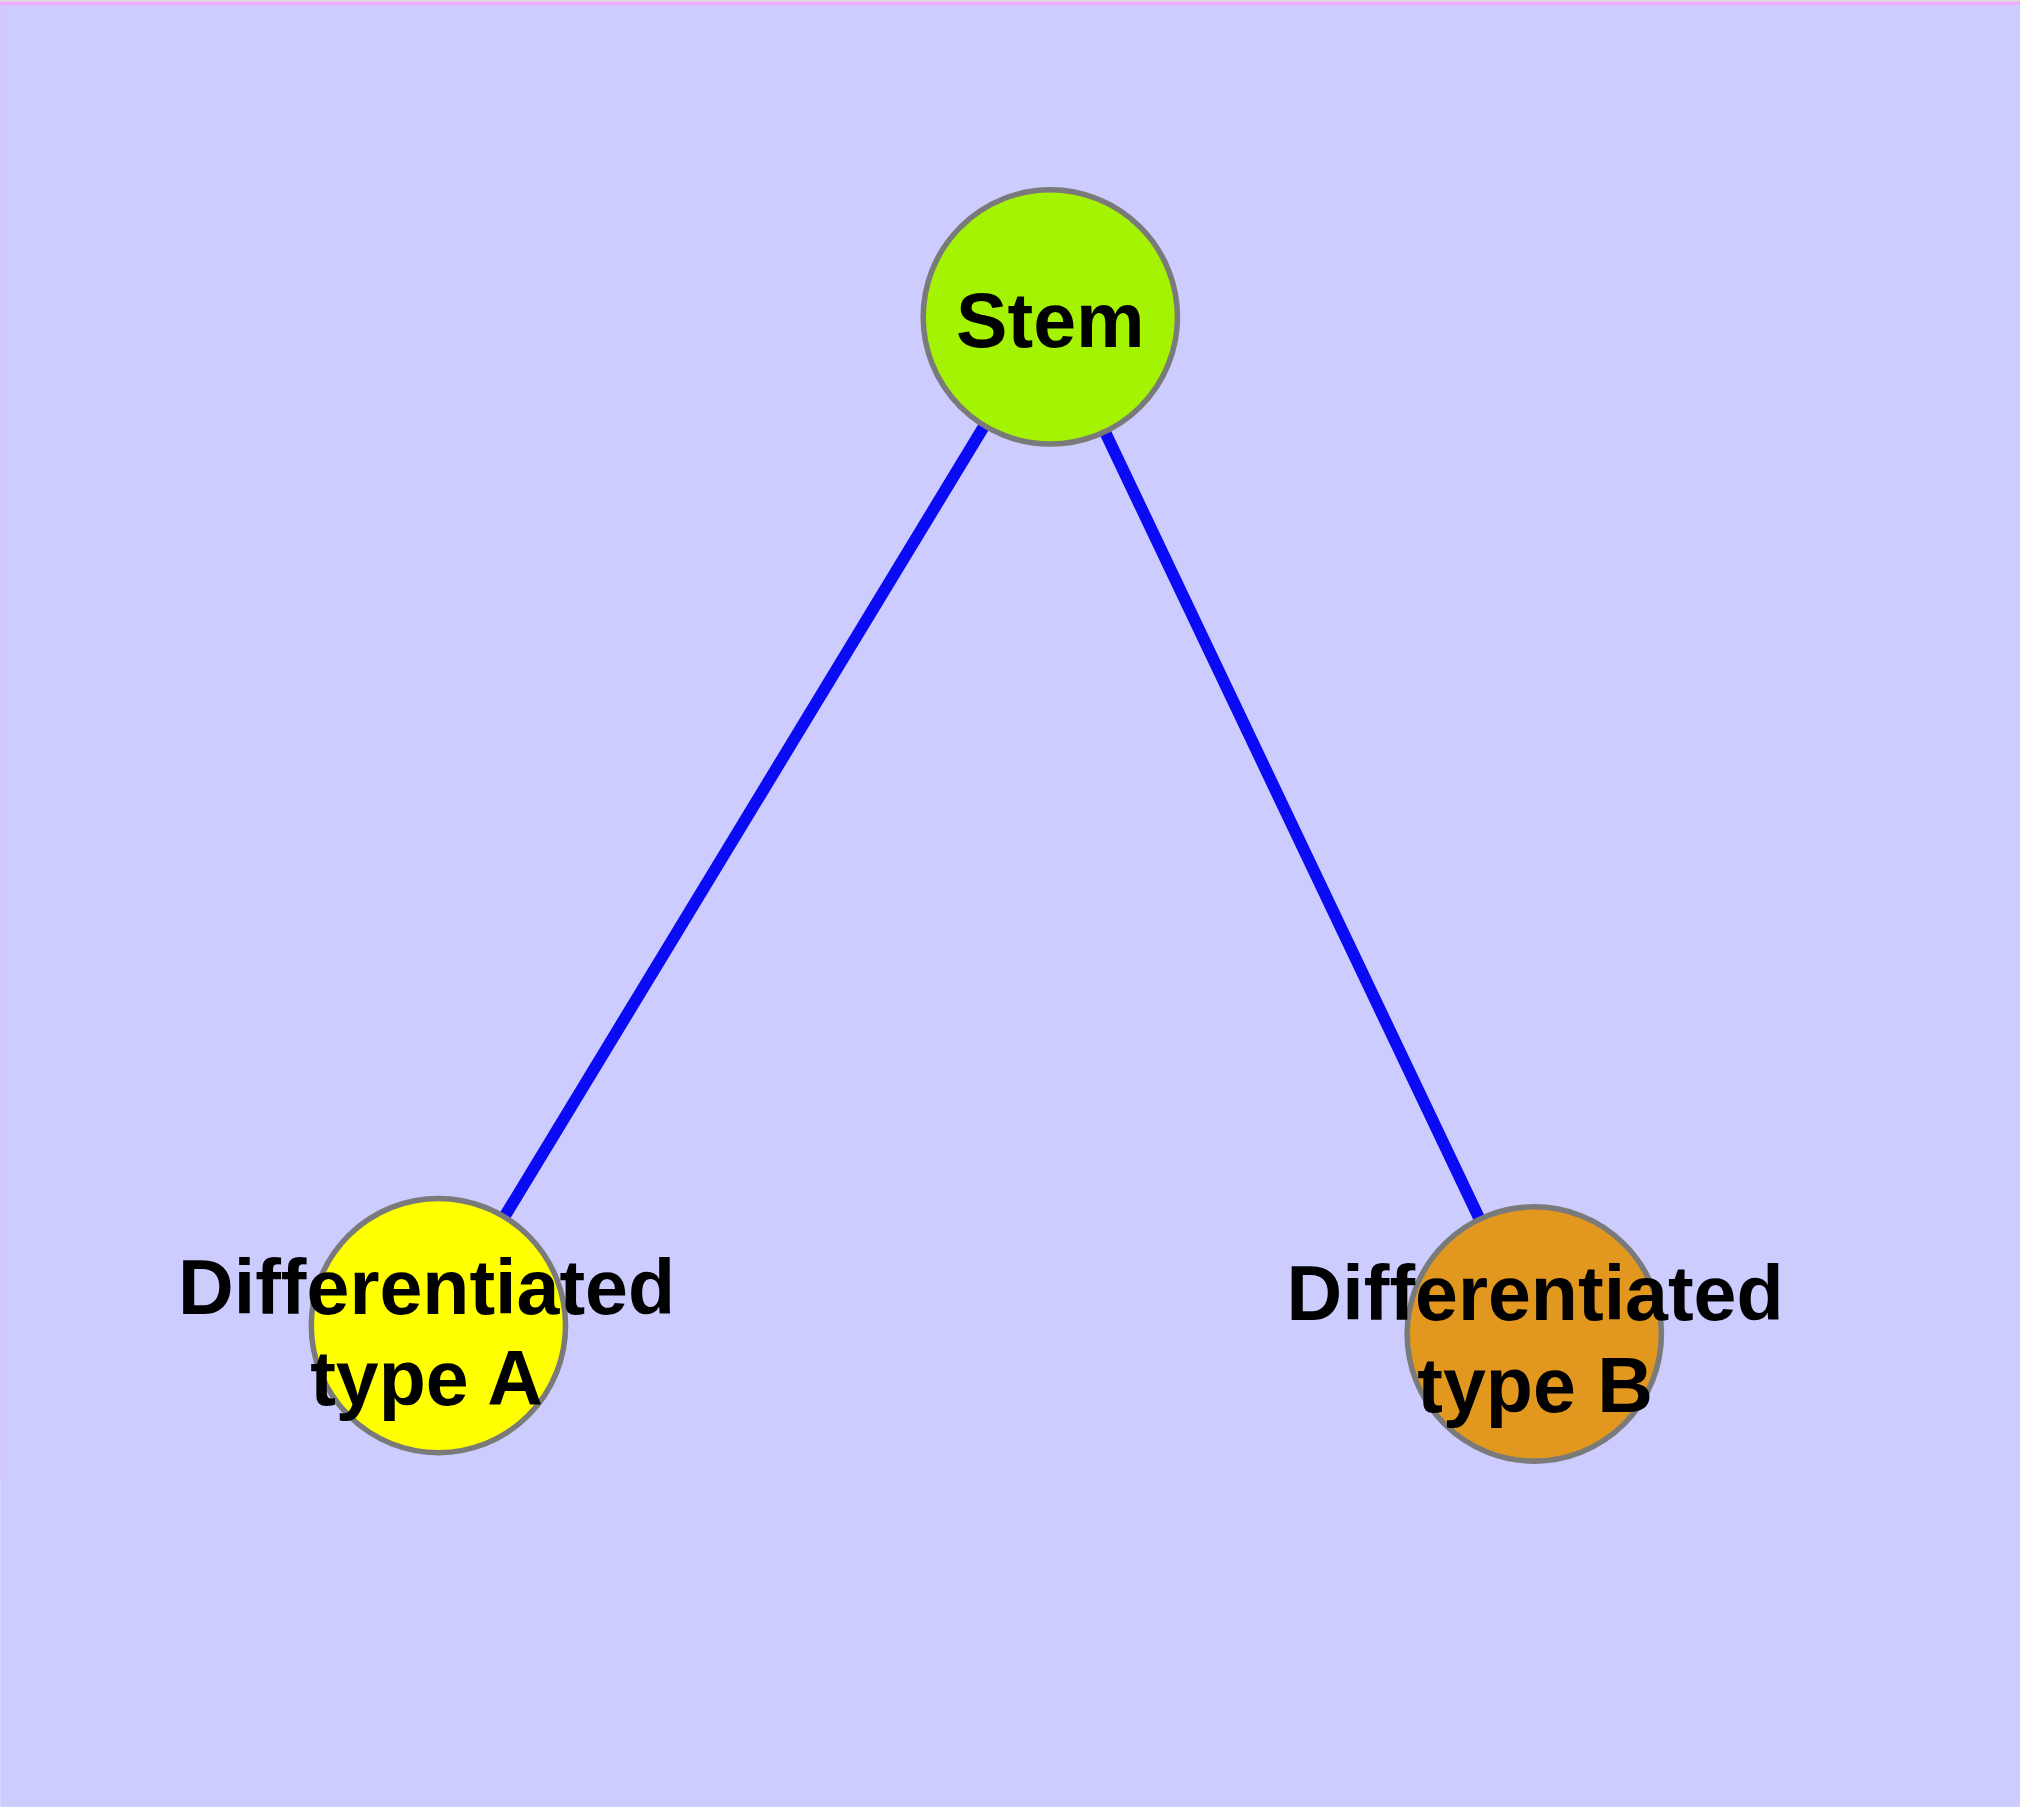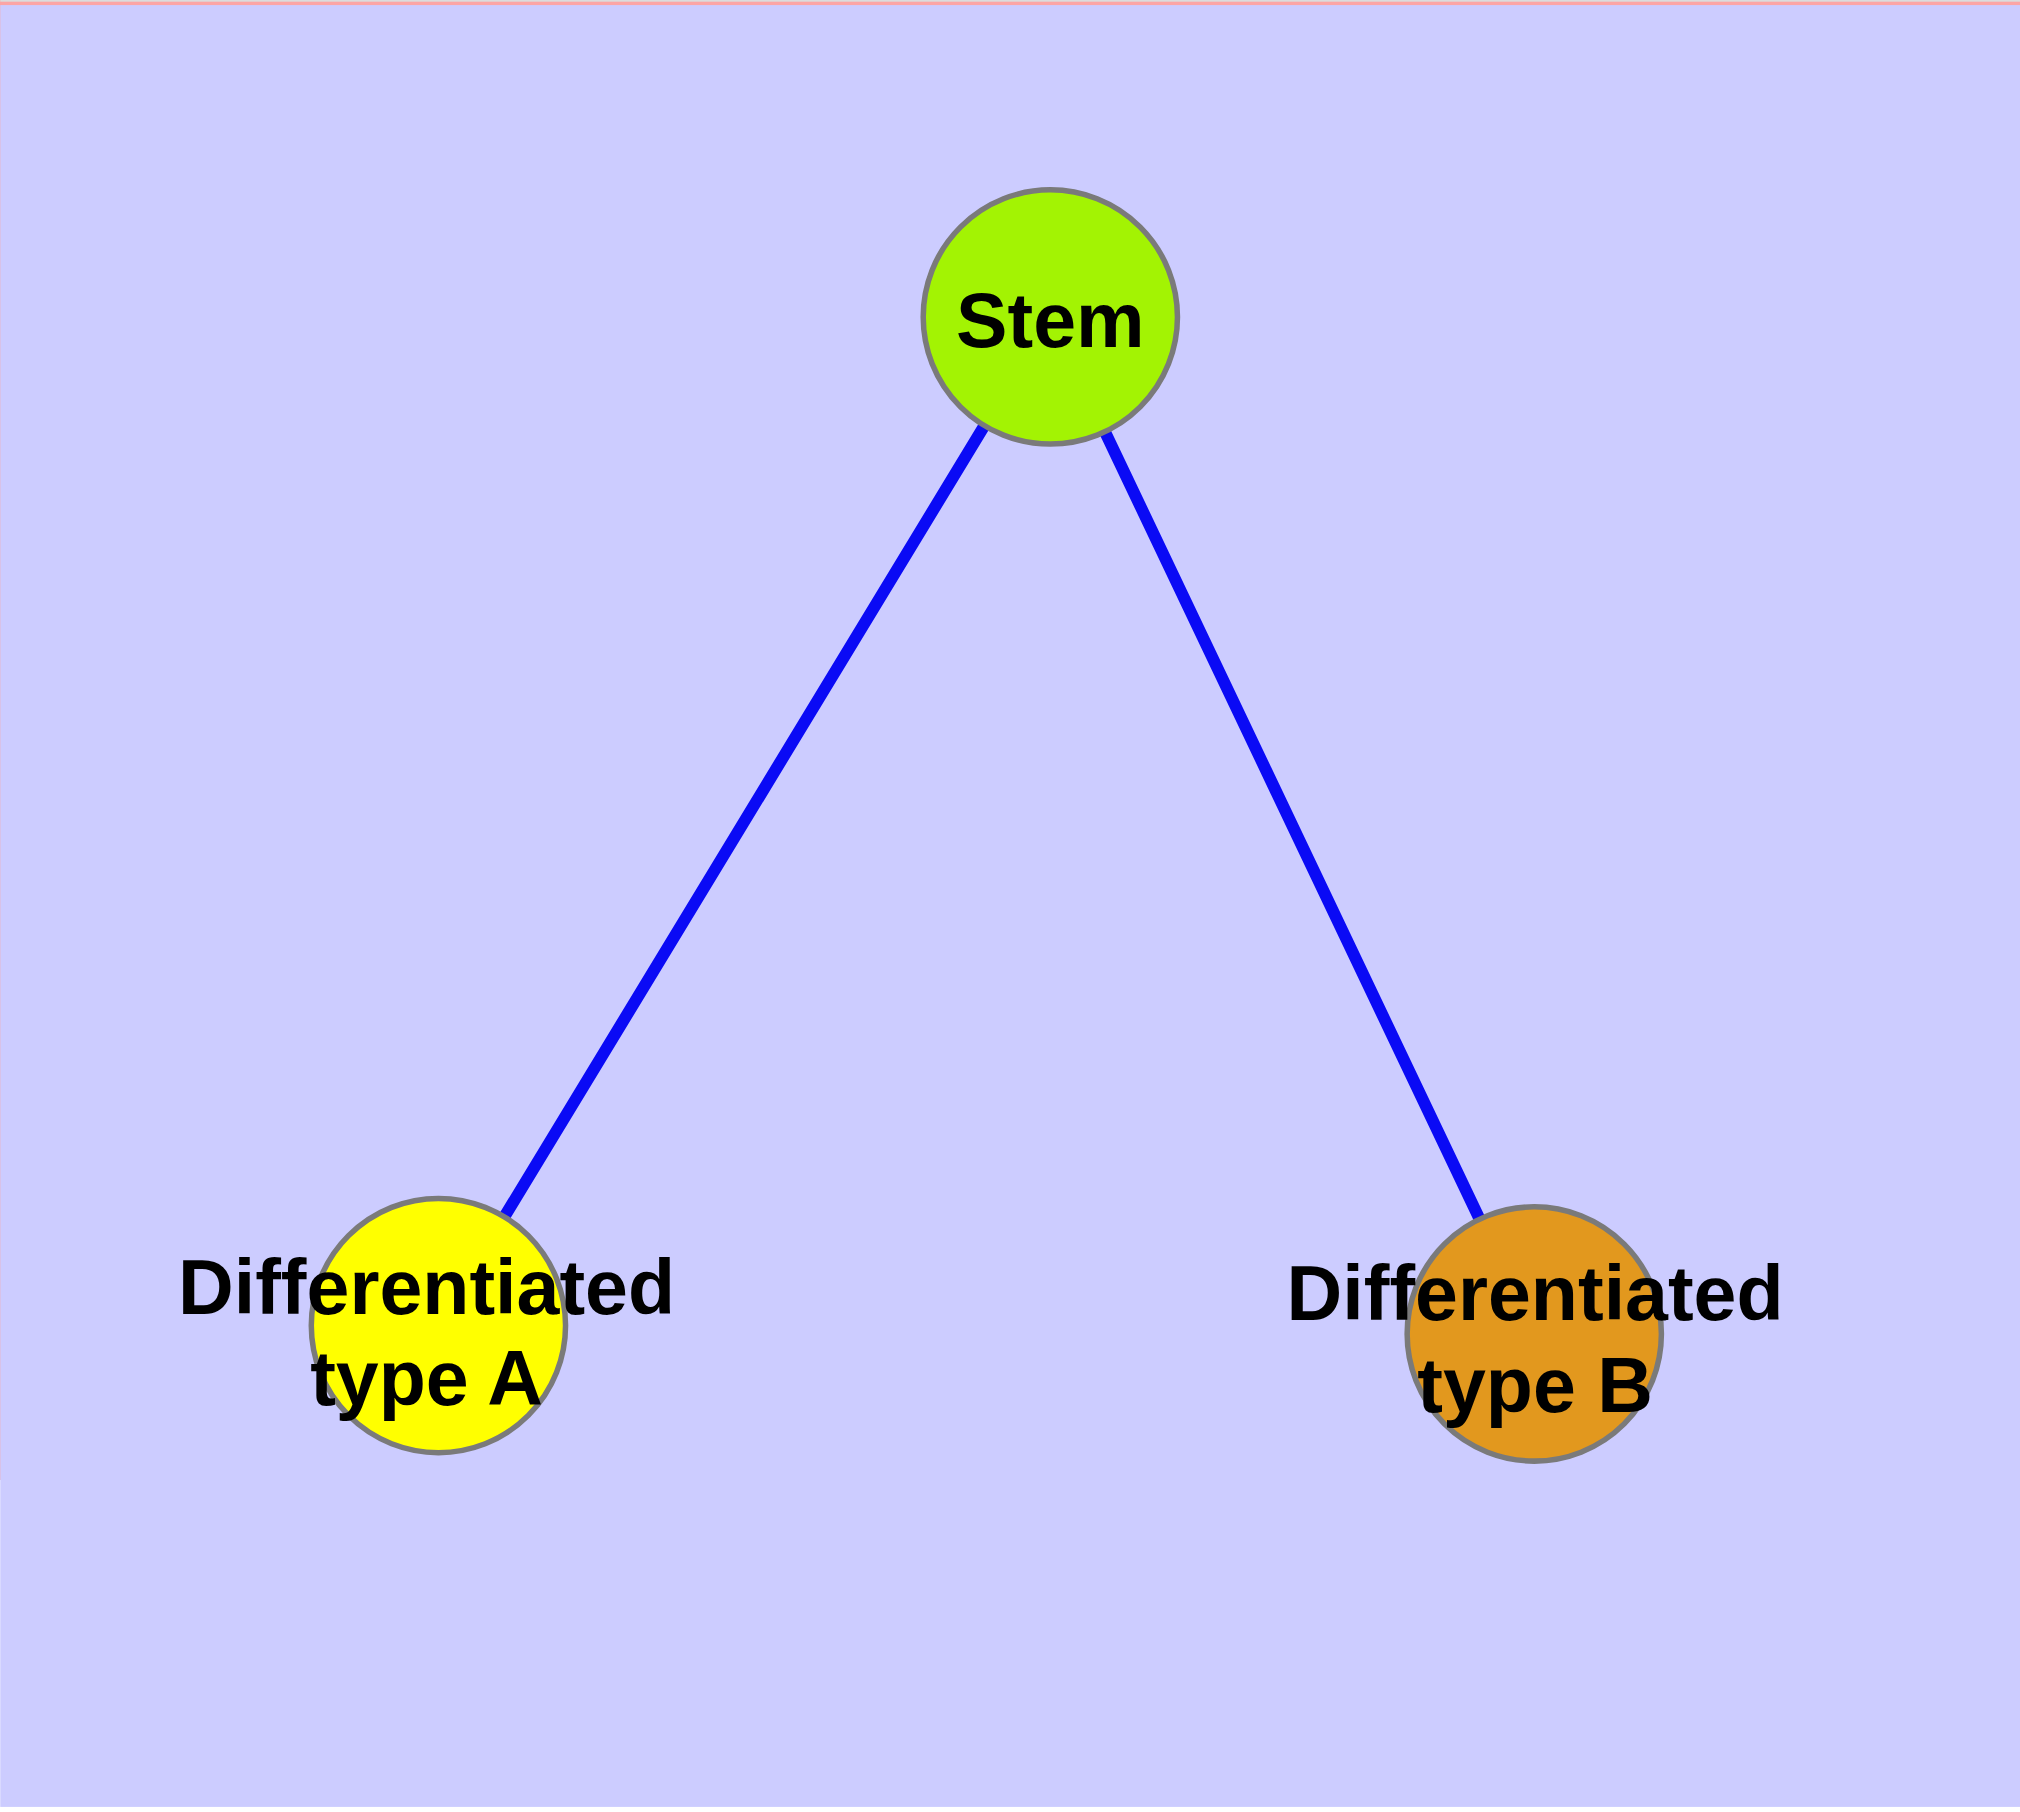--- a/index.html
+++ b/index.html
@@ -7,21 +7,21 @@
     padding: 0;
     background: #FFFFFF;
     width: 2021px;
     height: 1812px;
     overflow: hidden;
   }
   .stage {
     position: relative;
     width: 2021px;
     height: 1480px;
-    background: #fca5a5;
+    background: #f0abfc;
   }
   svg.graph {
     display: block;
     width: 2021px;
     height: 1812px;
   }
   svg.graph text.node-label {
     font-family: "Liberation Sans", "DejaVu Sans", sans-serif;
     font-weight: bold;
     font-size: 91px;

